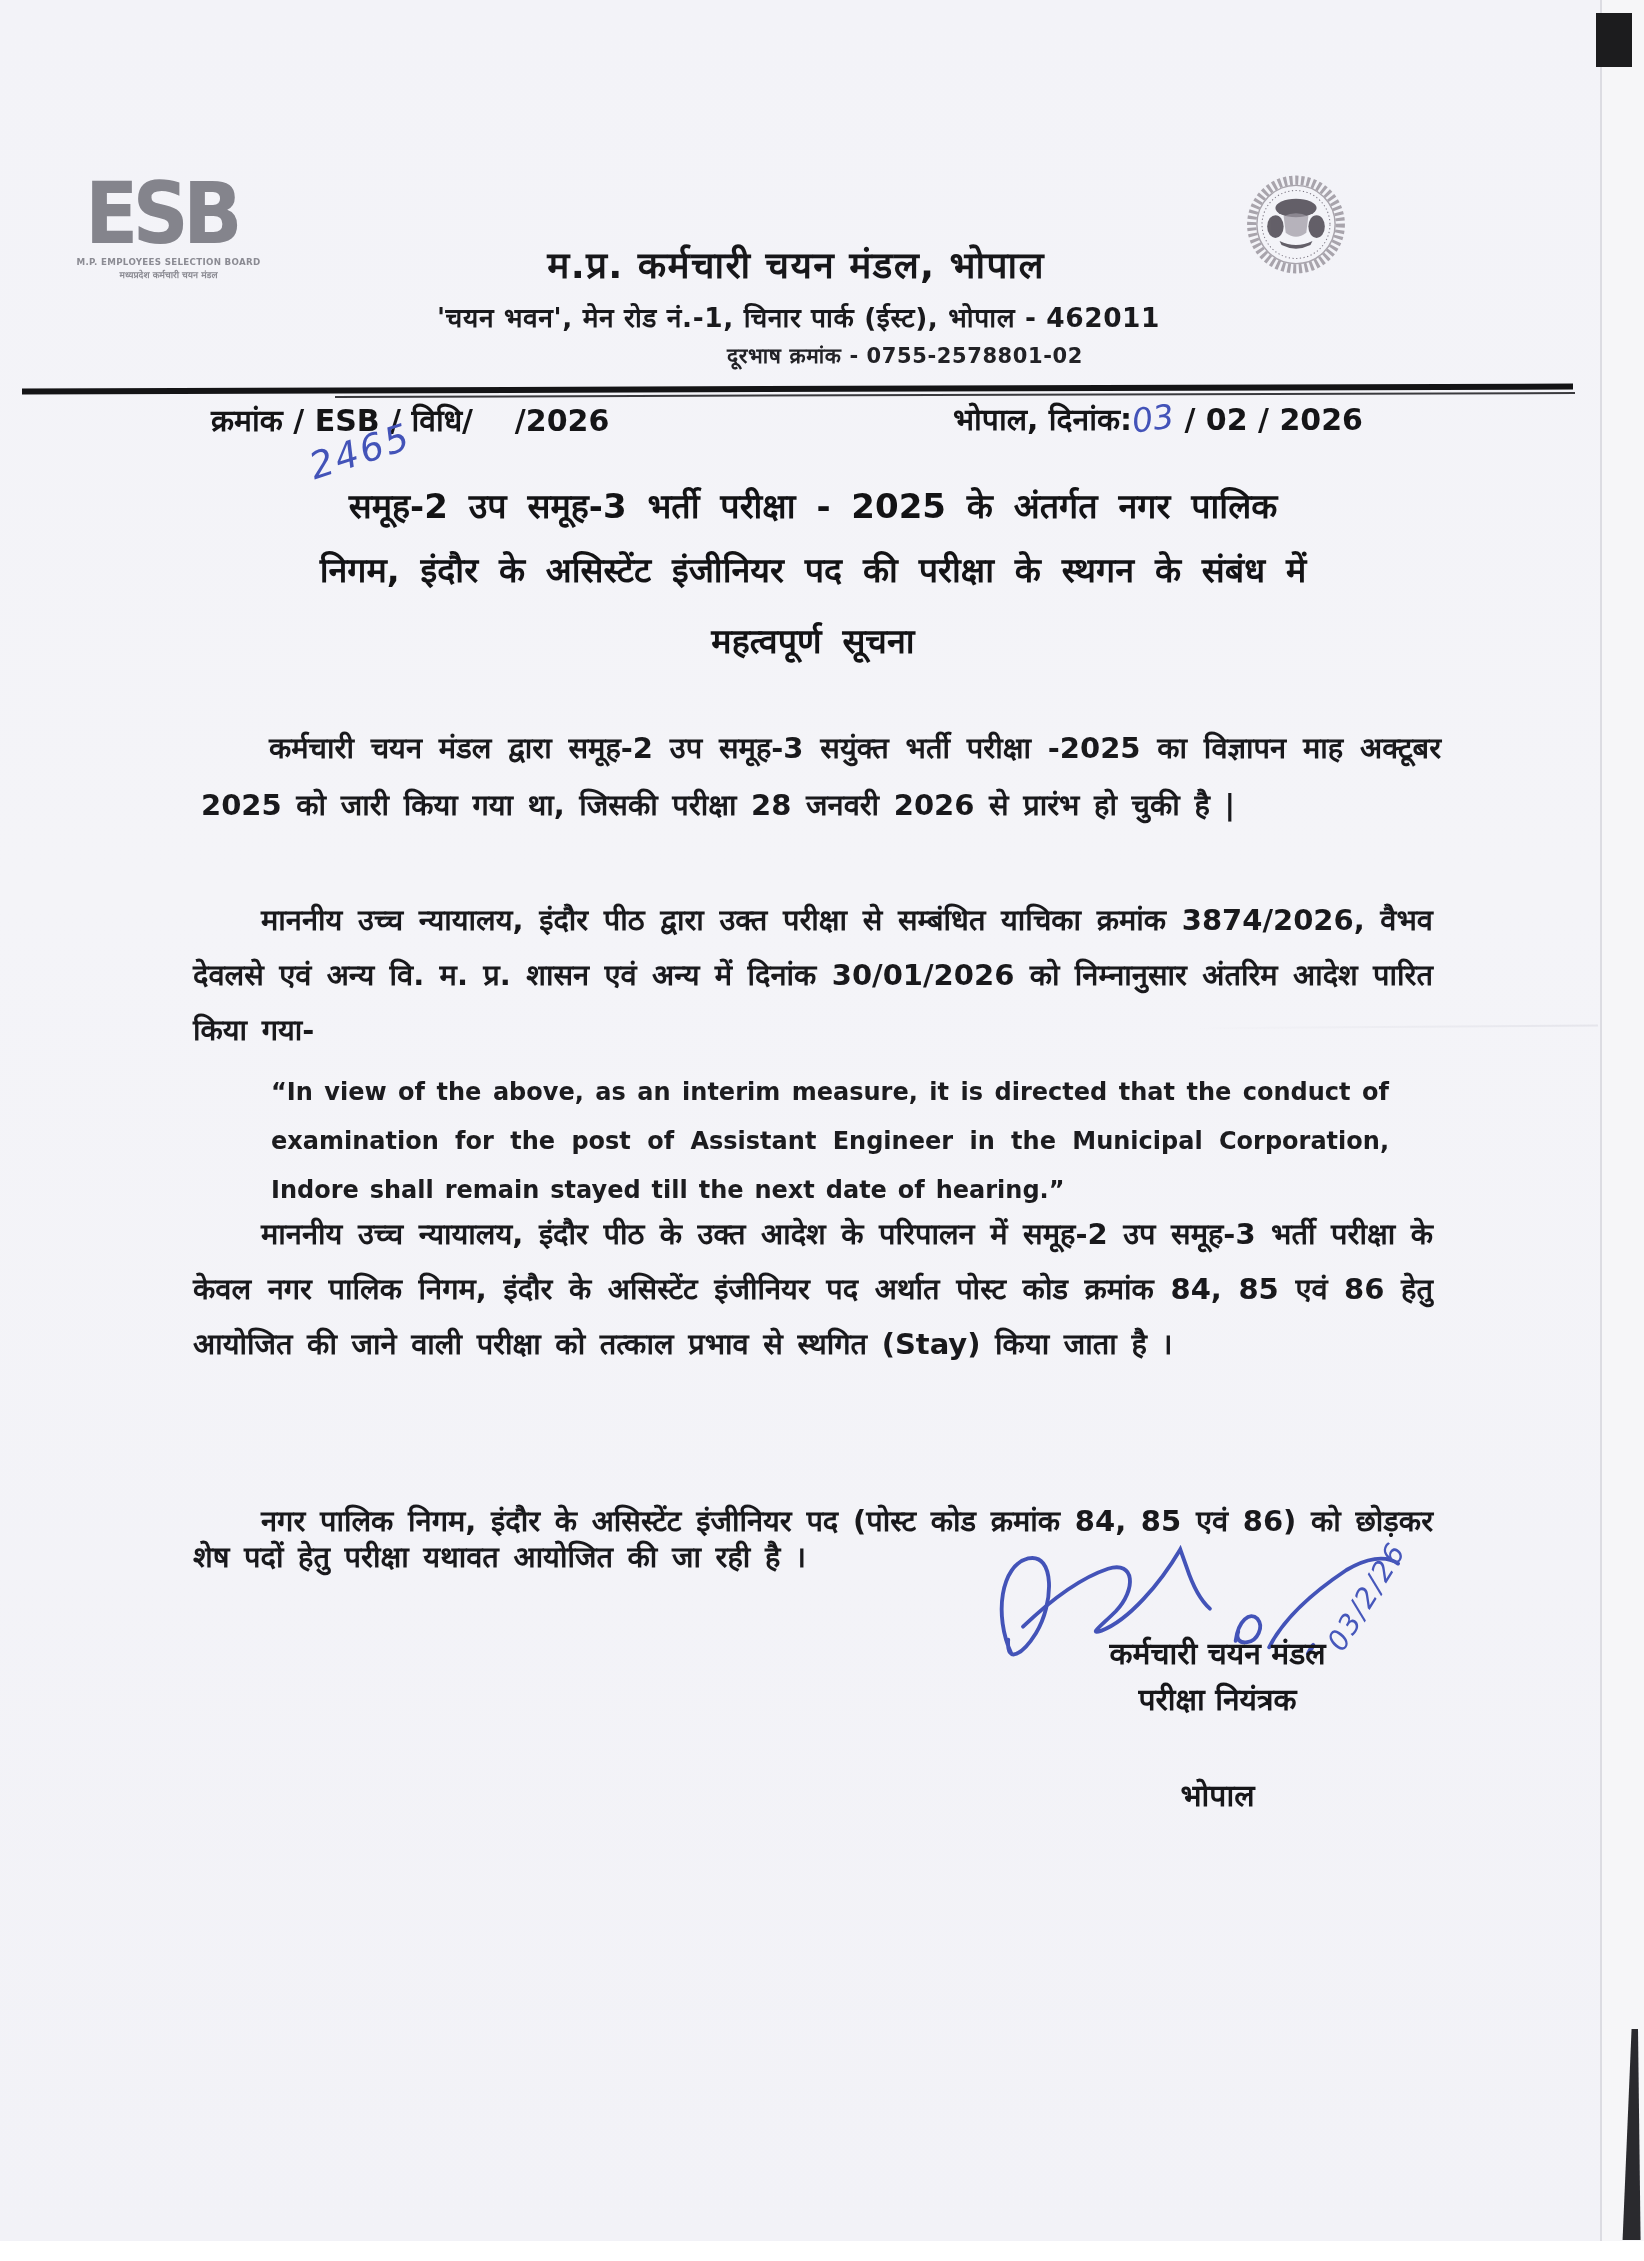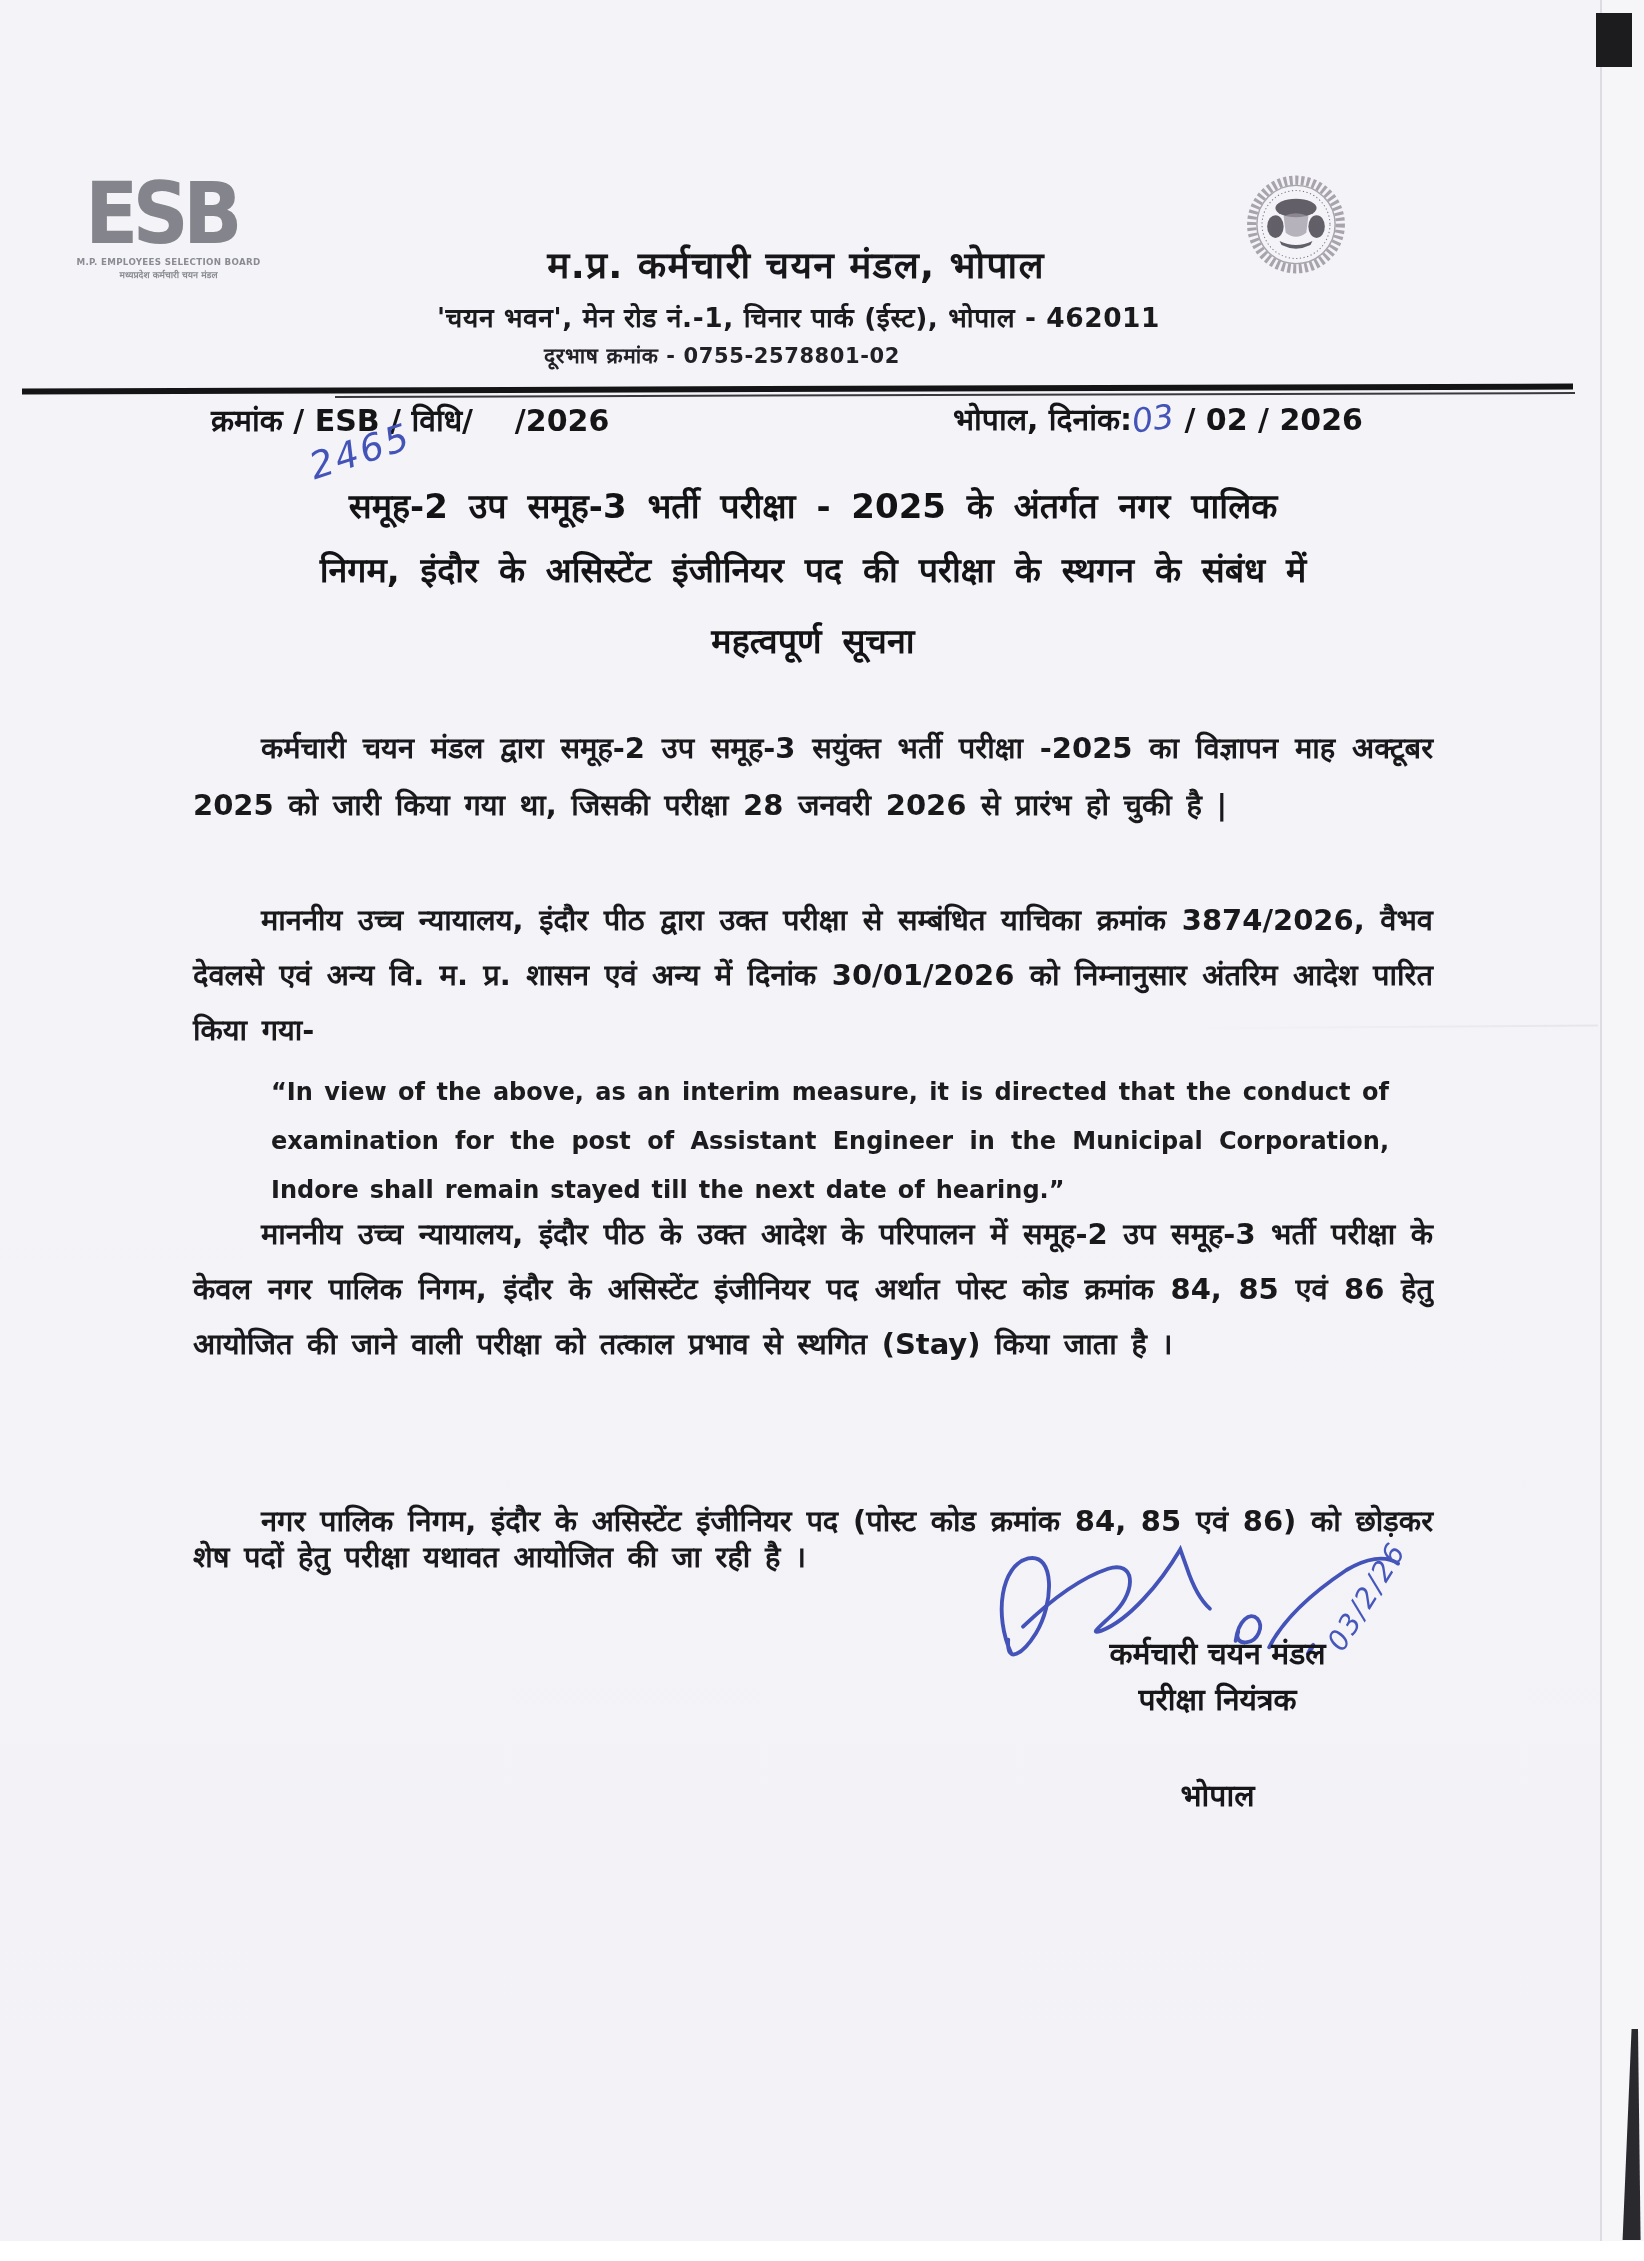--- a/index.html
+++ b/index.html
@@ -19,21 +19,21 @@
   .logo{position:absolute;left:72px;top:175px;width:193px;text-align:center;}
   .logo-mark{font-weight:900;font-size:85px;line-height:77px;color:#84848c;letter-spacing:-6.4px;
              transform:scaleX(.92);transform-origin:left;}
   .logo-sub{color:#8b8b93;font-weight:700;}
   .logo-sub-en{font-size:8.7px;letter-spacing:0.3px;margin-top:5.2px;}
   .logo-sub-hi{font-size:9px;margin-top:1.3px;}
   .org-name{position:absolute;left:361px;top:238px;width:870px;text-align:center;
             font-size:37px;font-weight:700;color:#17171a;letter-spacing:1.3px;}
   .address{position:absolute;left:225px;top:299px;width:1147px;text-align:center;
            font-size:26.4px;font-weight:700;color:#1a1a1d;letter-spacing:0.6px;}
-  .phone{position:absolute;left:361px;top:341px;width:722px;text-align:center;
+  .phone{position:absolute;left:361px;top:341px;width:722px;text-align:right;
          font-size:21px;font-weight:700;color:#222226;letter-spacing:0.6px;}
   .seal{position:absolute;left:1242px;top:173px;width:108px;height:103px;}
 
   
   .rule1{position:absolute;left:22px;top:386px;width:1551px;height:5.8px;background:#141416;transform:rotate(-.18deg);}
   .rule2{position:absolute;left:335px;top:394px;width:1240px;height:1.9px;background:#3a3a3e;transform:rotate(-.18deg);}
 
   
   .ref-left{position:absolute;left:211px;top:399px;font-size:30px;font-weight:700;color:#151517;white-space:pre;}
   .ref-right{position:absolute;left:953px;top:398px;width:464px;font-size:30px;font-weight:700;color:#151517;white-space:pre;}
@@ -45,21 +45,21 @@
   
   .title-line{position:absolute;left:193px;width:1240px;text-align:center;font-weight:700;color:#131315;
               font-size:34px;word-spacing:9px;}
   .title-l1{top:482px;}
   .title-l2{top:546px;}
   .title-l3{top:617px;}
 
   
   .para{position:absolute;left:193px;width:1240px;font-size:29px;line-height:57px;font-weight:600;
         color:#19191c;text-align:justify;word-spacing:4.5px;margin:0;}
-  .p1{top:720px;text-indent:68px;}
+  .p1{top:720px;text-indent:68px;margin-left:8px;}
   .p2{top:893px;text-indent:68px;line-height:55px;}
   .quote{position:absolute;left:271px;top:1068px;width:1118px;font-size:24px;line-height:49px;
          font-weight:700;color:#1c1c1f;text-align:justify;word-spacing:2.6px;}
   .p3{top:1207px;text-indent:68px;line-height:55px;}
   .p4{top:1503px;text-indent:68px;line-height:36px;}
 
   
   .signature-svg{position:absolute;left:947px;top:1544px;width:509px;height:139px;}
   .hw-date2{position:absolute;left:1306px;top:1580px;font-size:28px;color:#4657bb;font-style:italic;
             transform:rotate(-58deg);letter-spacing:1.9px;}

